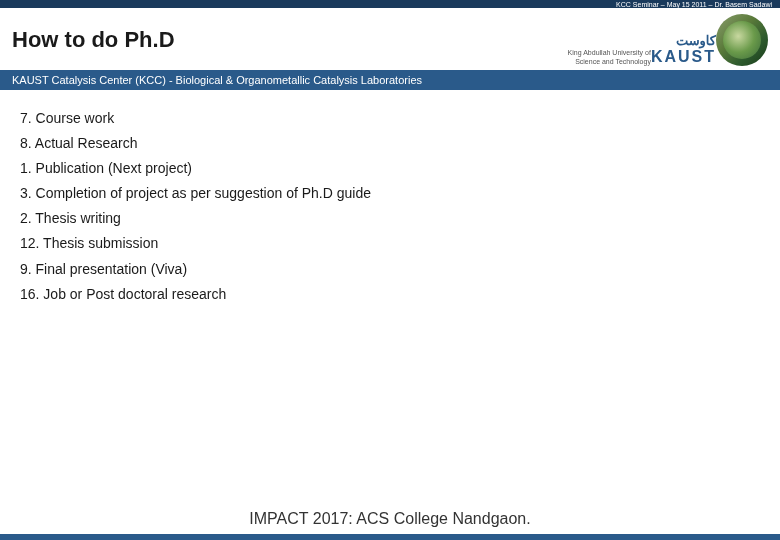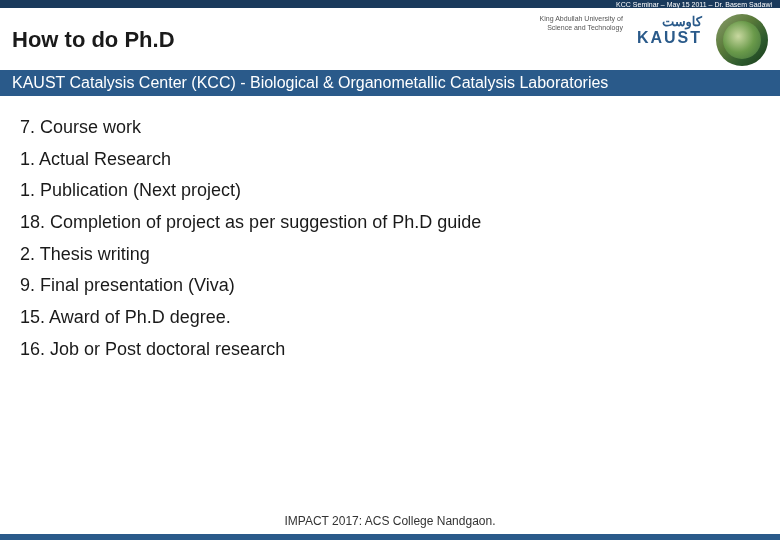--- a/index.html
+++ b/index.html
@@ -44,22 +44,22 @@
 
     .header-title {
       font-size: 22px;
       font-weight: bold;
       color: #1a1a1a;
       margin-top: 21px;
     }
 
     .logo-area {
       display: flex;
-      align-items: flex-start;
-      gap: 14px;
+      align-items: flex-end;
+      gap: 0;
     }
 
     .kaust-logo-circle {
       width: 52px;
       height: 52px;
       border-radius: 50%;
       background: linear-gradient(135deg, #8B9E6E 0%, #5a7a3a 40%, #2d5a2d 70%, #1a3a1a 100%);
       display: flex;
       align-items: center;
       justify-content: center;
@@ -101,47 +101,47 @@
       color: #555;
       text-align: right;
       line-height: 1.3;
     }
 
     
     .subtitle-bar {
       background: #2a5a8a;
       padding: 4px 12px;
       color: #ffffff;
-      font-size: 16px;
+      font-size: 11px;
     }
 
     
     .main-content {
       padding: 16px 20px 8px 20px;
       flex: 1;
     }
 
     .content-list {
       list-style: none;
     }
 
     .content-list li {
-      font-size: 18px;
+      font-size: 14px;
       color: #1a1a1a;
       line-height: 1.65;
       padding: 1px 0;
     }
 
     
     .footer {
       position: absolute;
       bottom: 12px;
       width: 100%;
       text-align: center;
-      font-size: 12px;
+      font-size: 16px;
       color: #333;
     }
 
     
     .bottom-bar {
       position: absolute;
       bottom: 0;
       width: 100%;
       height: 6px;
       background: #2a5a8a;
@@ -171,26 +171,26 @@
   </div>
 </div>
 
 <div class="subtitle-bar">
   <span>KAUST Catalysis Center (KCC)  -  Biological &amp; Organometallic Catalysis Laboratories</span>
 </div>
 
 <div class="main-content">
   <ul class="content-list">
   <li>7. Course work</li>
-      <li>1. Actual Research</li>
+      <li>8. Actual Research</li>
       <li>1. Publication (Next project)</li>
-      <li>18. Completion of project as per suggestion of Ph.D guide</li>
+      <li>3. Completion of project as per suggestion of Ph.D guide</li>
       <li>2. Thesis writing</li>
+      <li>12. Thesis submission</li>
       <li>9. Final presentation (Viva)</li>
-      <li>15. Award of  Ph.D degree.</li>
       <li>16. Job or Post doctoral research</li>
     </ul>
 </div>
 
 <div class="footer">
   <span>IMPACT 2017: ACS College Nandgaon.</span>
 </div>
 
 <div class="bottom-bar"></div>
 

